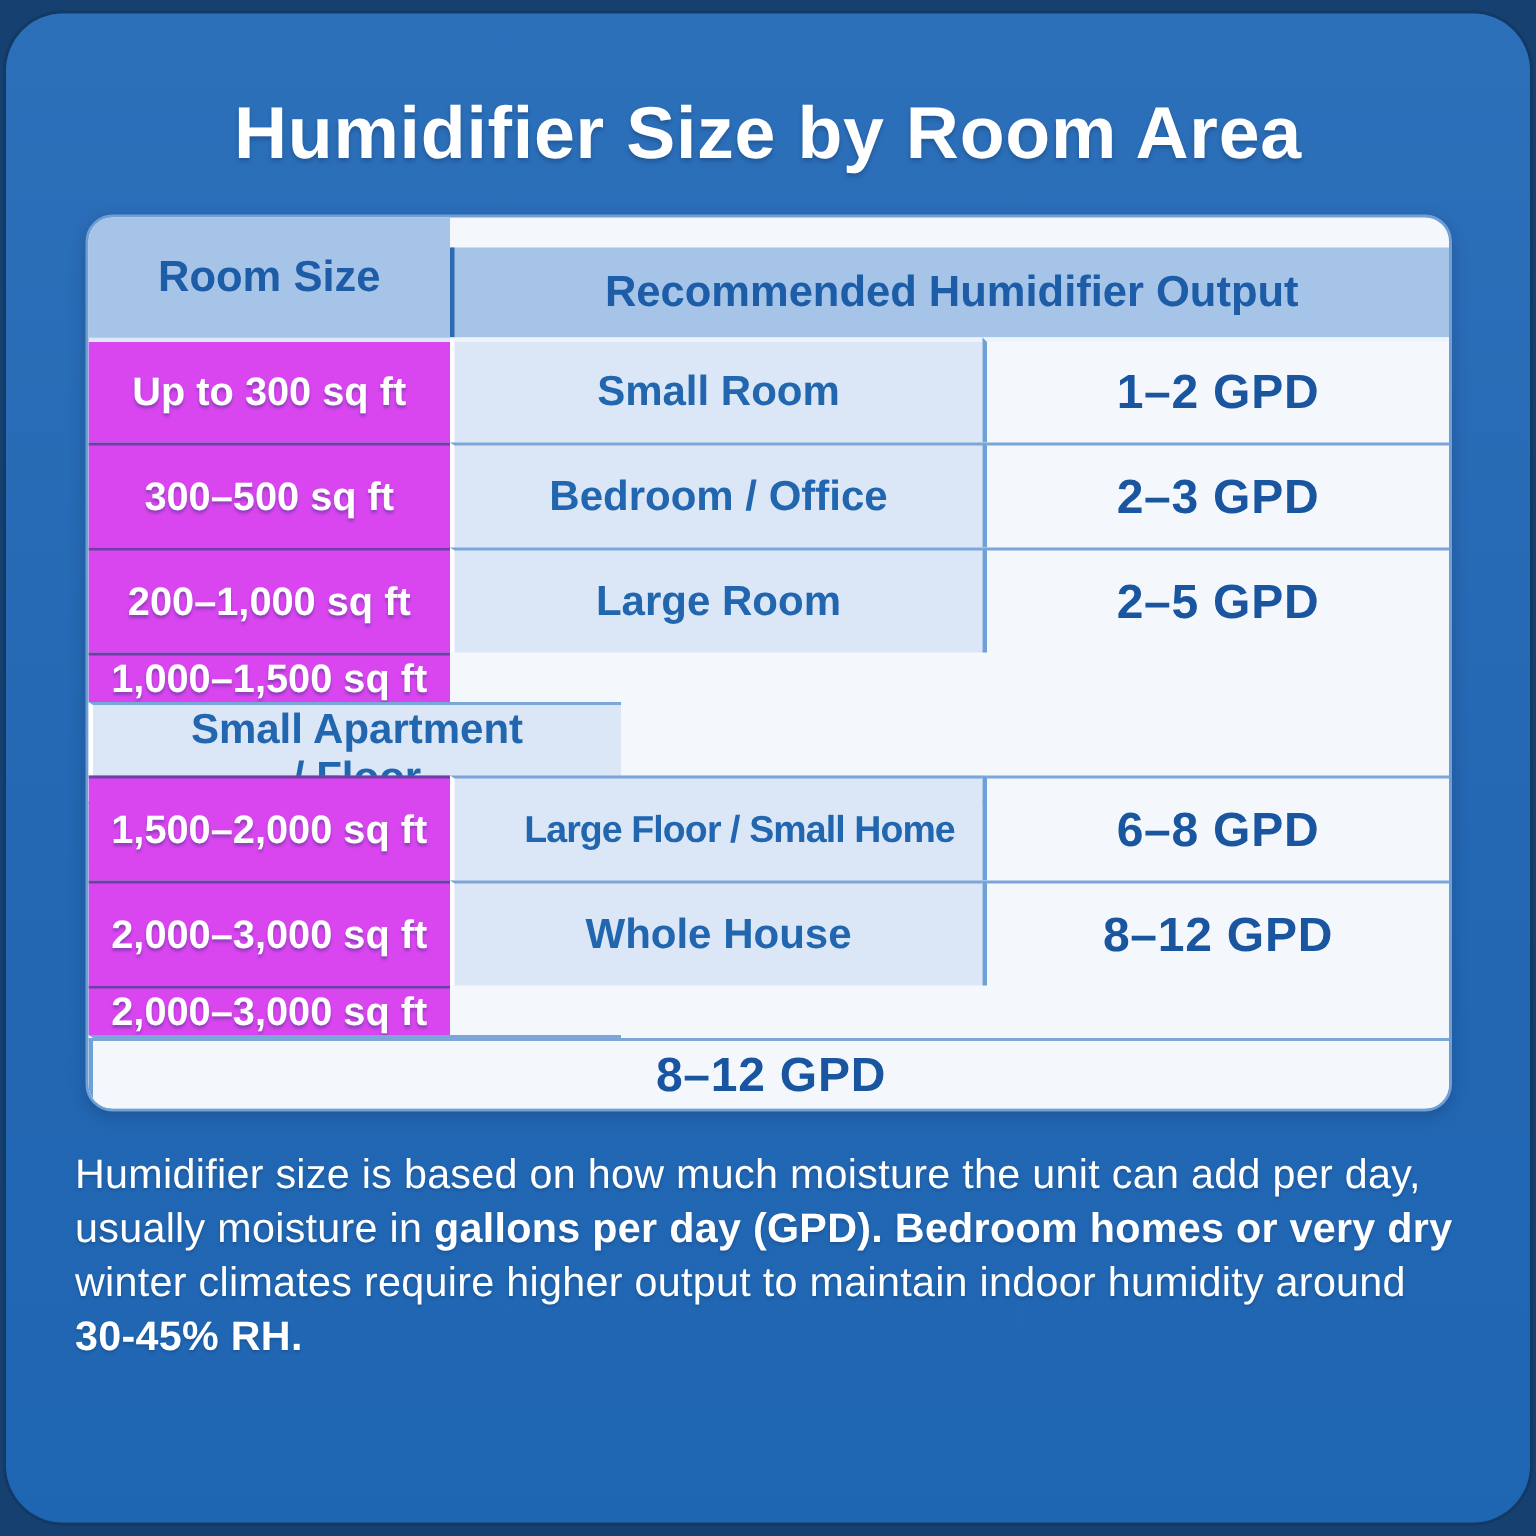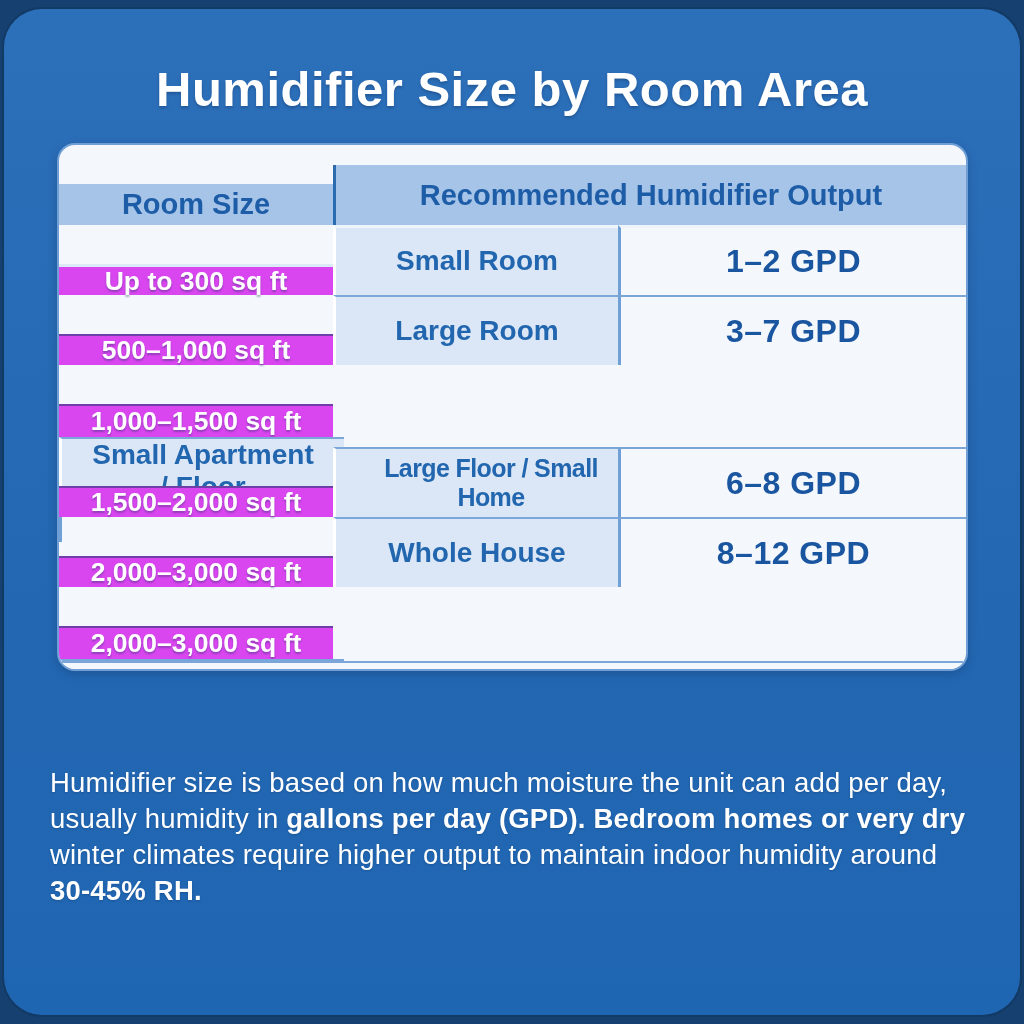--- a/index.html
+++ b/index.html
@@ -40,22 +40,22 @@
   .tr { display: flex; width: 100%; }
   .th-row { height: 80px; }
   .data-row { height: 70px; }
   .row-tall { height: 82px; flex-direction: column; }
   .cell {
     display: flex;
     align-items: center;
     justify-content: center;
     text-align: center;
   }
-  .c1 { width: 274px; flex: none; margin-top: 39px; }
-  .c2 { width: 285px; flex: none; }
+  .c1 { width: 241px; flex: none; }
+  .c2 { width: 355px; flex: none; }
   .c3 { flex: 1; text-align: center; }
   
   .th {
     background: #a6c4e8;
     color: #1d5ca6;
     font-weight: bold;
     font-size: 29px;
   }
   .th.c2span { flex: 1; border-left: 3px solid #2d6bb0; margin-top: 20px; }
   
@@ -114,25 +114,30 @@
       <div class="cell c1 th">Room Size</div>
       <div class="cell th c2span">Recommended Humidifier Output</div>
     </div>
 
     <div class="tr data-row first-data-row">
       <div class="cell c1 size-cell">Up to 300 sq ft</div>
       <div class="cell c2 room-cell">Small Room</div>
       <div class="cell c3 gpd-cell">1–2 GPD</div>
     </div>
 
+    <div class="tr data-row">
+      <div class="cell c1 size-cell">300–500 sq ft</div>
+      <div class="cell c2 room-cell">Bedroom / Office</div>
+      <div class="cell c3 gpd-cell">2–3 GPD</div>
+    </div>
 
     <div class="tr data-row">
-      <div class="cell c1 size-cell">500–1,000 sq ft</div>
+      <div class="cell c1 size-cell">200–1,000 sq ft</div>
       <div class="cell c2 room-cell">Large Room</div>
-      <div class="cell c3 gpd-cell">3–7 GPD</div>
+      <div class="cell c3 gpd-cell">2–5 GPD</div>
     </div>
 
     <div class="tr data-row row-tall">
       <div class="cell c1 size-cell">1,000–1,500 sq ft</div>
       <div class="cell c2 room-cell">Small Apartment
 / Floor</div>
       <div class="cell c3 gpd-cell">4–6 GPD</div>
     </div>
 
     <div class="tr data-row">
@@ -148,15 +153,15 @@
     </div>
 
     <div class="tr data-row row-tall">
       <div class="cell c1 size-cell">2,000–3,000 sq ft</div>
       <div class="cell c2 room-cell"></div>
       <div class="cell c3 gpd-cell">8–12 GPD</div>
     </div>
 
   </div>
 
-  <p class="footer"><span>Humidifier size is based on how much moisture the unit can add per day,</span><br><span>usually humidity in </span><b>gallons per day (GPD). Bedroom homes or very dry</b><br><span>winter climates require higher output to maintain indoor humidity around</span><br><b>30-45% RH.</b></p>
+  <p class="footer"><span>Humidifier size is based on how much moisture the unit can add per day,</span><br><span>usually moisture in </span><b>gallons per day (GPD). Bedroom homes or very dry</b><br><span>winter climates require higher output to maintain indoor humidity around</span><br><b>30-45% RH.</b></p>
 
 </div>
 
 </body></html>

